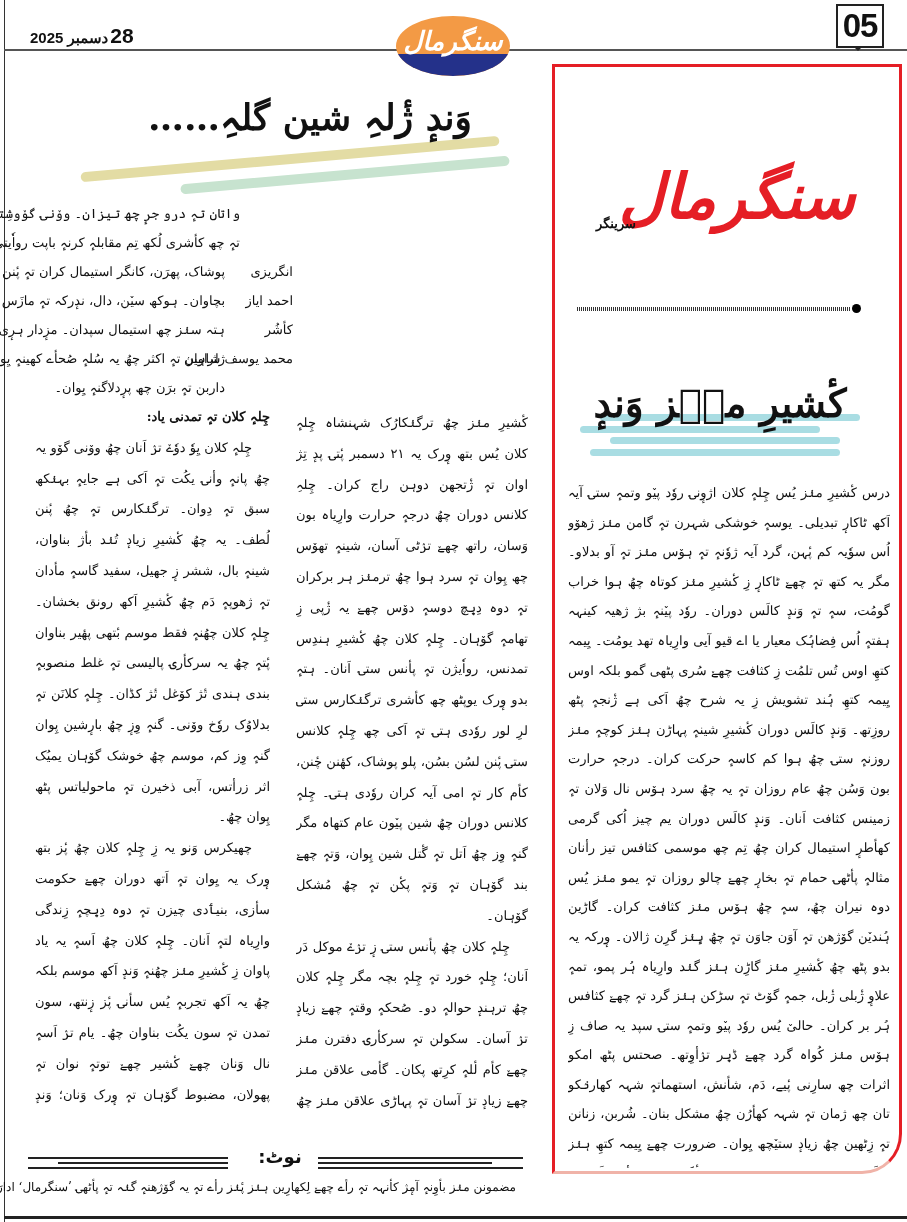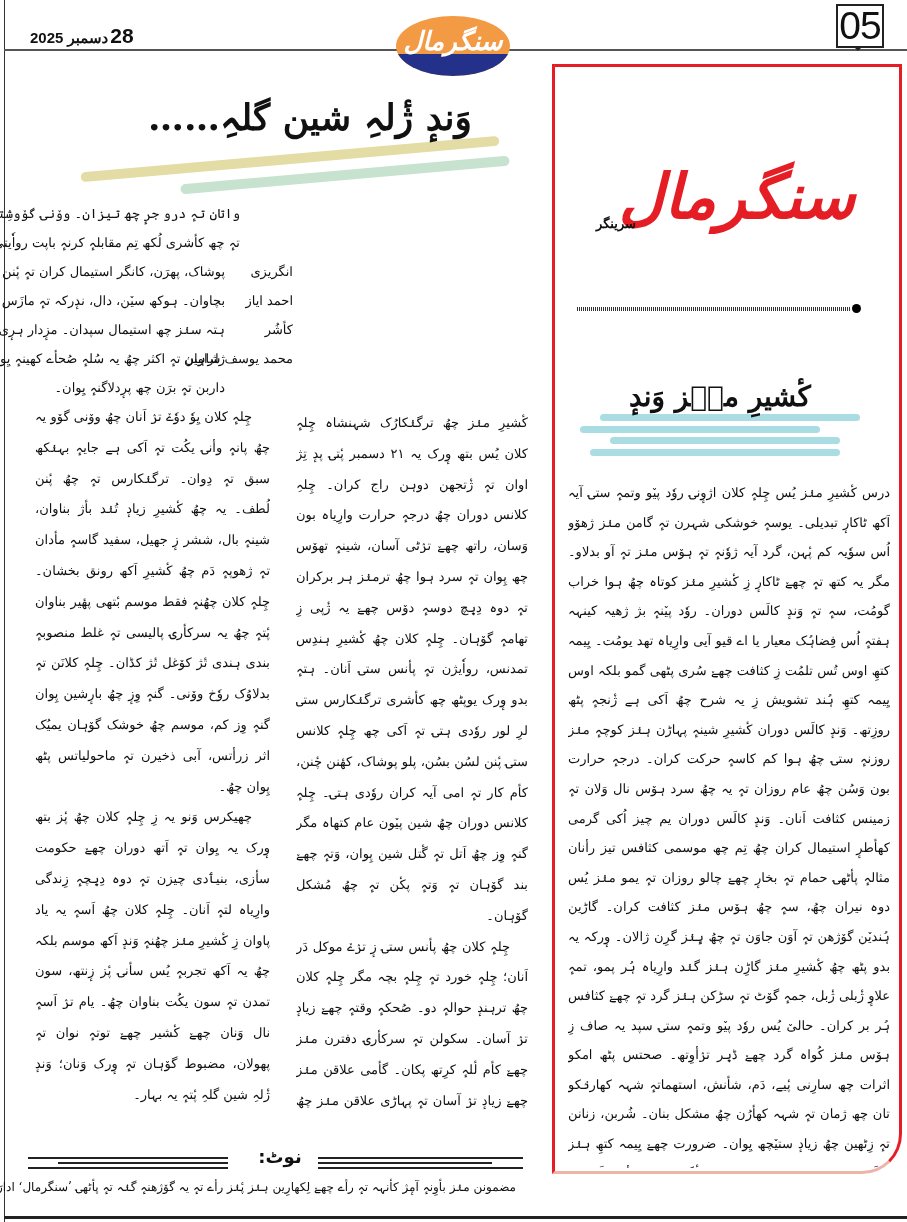--- a/index.html
+++ b/index.html
@@ -5,21 +5,21 @@
   html,body{margin:0;padding:0;background:#fff;}
   body{width:907px;height:1222px;position:relative;overflow:hidden;font-family:"DejaVu Sans",sans-serif;color:#111;}
   
   .vline-left{position:absolute;left:4px;top:0;width:1px;height:1222px;background:#333;}
   .hdr-rule{position:absolute;left:4px;right:0;top:49px;height:2px;background:#555;}
   .hdr-date{position:absolute;left:30px;top:24px;font-family:"Liberation Sans",sans-serif;font-weight:bold;font-size:15px;direction:rtl;display:flex;align-items:baseline;gap:2px;}
   .hdr-date .day{font-size:21px;font-weight:900;}
   .logo-oval{position:absolute;left:396px;top:16px;width:114px;height:60px;border-radius:50%;overflow:hidden;background:#f39a45;}
   .logo-oval .blue{position:absolute;left:0;right:0;bottom:0;height:22px;background:#24318a;border-radius:0 0 50% 50%/0 0 100% 100%;}
   .logo-oval .txt{position:absolute;left:0;right:0;top:10px;text-align:center;color:#fff;font-family:"DejaVu Serif",serif;font-size:26px;font-style:italic;font-weight:bold;direction:rtl;}
-  .page-num{position:absolute;left:836px;top:4px;width:44px;height:40px;border:2px solid #222;font-family:"Liberation Sans",sans-serif;font-weight:normal;font-size:39px;text-align:center;line-height:40px;letter-spacing:-1px;background:#fff;}
+  .page-num{position:absolute;left:836px;top:4px;width:44px;height:40px;border:2px solid #222;font-family:"Liberation Sans",sans-serif;font-weight:bold;font-size:33px;text-align:center;line-height:40px;letter-spacing:-1px;background:#fff;}
   .page-tri{position:absolute;left:853px;top:46px;width:0;height:0;border-left:5px solid transparent;border-right:5px solid transparent;border-top:5px solid #222;}
   
   .art-title-wrap{position:absolute;left:40px;top:96px;width:480px;height:94px;}
   .stroke{position:absolute;height:10px;border-radius:6px;transform:rotate(-5deg);}
   .art-title{position:absolute;left:60px;top:0;width:420px;text-align:center;font-family:"DejaVu Serif",serif;font-size:36px;font-weight:bold;direction:rtl;}
   .col{position:absolute;direction:rtl;text-align:justify;font-family:"DejaVu Serif",serif;font-size:13px;line-height:30.8px;}
   .col p{margin:0;}
   .intro-row{position:absolute;direction:rtl;font-family:"DejaVu Serif",serif;font-size:13px;height:30px;line-height:30px;white-space:nowrap;}
   .intro-row .lbl{position:absolute;right:12px;top:0;}
   .sub-head{font-weight:bold;}
@@ -30,21 +30,21 @@
   .note-label{position:absolute;left:250px;top:1146px;width:60px;text-align:center;font-family:"DejaVu Sans",sans-serif;font-weight:bold;font-size:18px;direction:rtl;}
   .note-text{position:absolute;left:16px;top:1180px;width:500px;font-family:"DejaVu Serif",serif;font-size:12px;direction:rtl;white-space:nowrap;}
   .bottom-rule{position:absolute;left:4px;right:0;top:1216px;height:3px;background:#222;}
   
   .rbox{position:absolute;left:552px;top:64px;width:350px;height:1110px;border:3px solid #e51e25;border-bottom-color:#f0b3a8;border-radius:0 0 40px 0;box-sizing:border-box;}
   .brand-title{position:absolute;left:597px;top:160px;width:280px;text-align:center;color:#e51e25;font-family:"DejaVu Serif",serif;font-style:italic;font-weight:bold;font-size:62px;direction:rtl;}
   .brand-sub{position:absolute;left:596px;top:216px;font-family:"DejaVu Serif",serif;font-size:13px;font-weight:bold;direction:rtl;}
   .dot-rule{position:absolute;left:577px;top:307px;width:274px;height:4px;background:repeating-linear-gradient(90deg,#333 0 1px,transparent 1px 2px);}
   .dot-end{position:absolute;left:852px;top:304px;width:9px;height:9px;border-radius:50%;background:#000;}
   .col-title-wrap{position:absolute;left:570px;top:370px;width:300px;height:90px;}
-  .col-title{position:absolute;left:0;right:0;top:10px;text-align:center;font-family:"DejaVu Serif",serif;font-weight:bold;font-size:28px;direction:rtl;}
+  .col-title{position:absolute;left:0;right:0;top:10px;text-align:center;font-family:"DejaVu Serif",serif;font-weight:bold;font-size:39px;direction:rtl;}
   .bstroke{position:absolute;height:7px;border-radius:4px;background:#a9dde3;}
   .rcol{position:absolute;left:568px;top:478px;width:322px;direction:rtl;text-align:justify;font-family:"DejaVu Serif",serif;font-size:13px;line-height:29.6px;}
 </style>
 </head>
 <body>
 
 <div class="vline-left"></div>
 
 <div class="hdr-date">
   <span class="day">28</span>
@@ -85,20 +85,21 @@
   </div>
   <div class="intro-row" style="left:35px;top:373px;width:190px;"><span>داربن تہٕ برَن چھ پرٕدلاگنہٕ یِوان۔</span></div>
 </div>
 
 <div class="col" style="left:296px;top:408px;width:232px;height:705px;overflow:hidden;">
   <p>کٔشیرِ منٛز چھُ ترگنٛکارُک شہنشاہ چِلہٕ کلان یُس بتھ وٕرک یہ ۲۱ دسمبر پٔتۍ پدٕ تِژ اوان تہٕ ژٔتجھن دوہن راج کران۔ چِلہِ کلانس دوران چھُ درجہٕ حرارت وارِیاہ بون وَسان، راتھ چھےٚ ترٛٹی آسان، شینہٕ تھوٚس چھ پِوان تہٕ سرد ہوا چھُ ترمنٛز ہر برکران تہٕ دوہ دِیٖچ دوسہٕ دوٚس چھےٚ یہ ژٔپی زِ تھامہٕ گوٚہان۔ چِلہٕ کلان چھُ کٔشیرِ ہندِس تمدنس، رواٗیژن تہٕ پأنس ستۍ اَنان۔ ہتہٕ بدو وٕرک یوپٹھ چھ کأشری ترگنٛکارس ستۍ لرِ لور روٗدی ہتۍ تہٕ اَکی چھ چِلہٕ کلانس ستۍ پٔنن لسُن بسُن، پلو پوشاک، کھٔنن چٔنن، کأم کار تہٕ امی آیہ کران روٗدی ہتۍ۔ چِلہٕ کلانس دوران چھُ شین پیٚون عام کتھاہ مگر گنہٕ وِز چھُ اَتل تہٕ گٔتل شین پِوان، وَتہٕ چھےٚ بند گوٚہان تہٕ وَتہٕ پکٔن تہٕ چھُ مُشکل گوٚہان۔</p>
   <p class="indent">چِلہٕ کلان چھُ پأنس ستۍ زٕ ترٛےٚ موکل دَر اَنان؛ چِلہٕ خورد تہٕ چِلہٕ بچہ مگر چِلہٕ کلان چھُ ترہندٕ حوالہٕ دو۔ صُحکہٕ وقتہٕ چھےٚ زیادٕ ترٛ آسان۔ سکولن تہٕ سرکأرۍ دفترن منٛز چھےٚ کأم لٔلہٕ کرِتھ پکان۔ گأمی علاقن منٛز چھےٚ زیادٕ ترٛ آسان تہٕ پہاڑی علاقن منٛز چھُ سُری پٹھی گوٚہان۔ چِلہٕ کلانس دوران چھُ بنیٲدی ضرورتن مثالہٕ پأٹھۍ بجلی تہٕ آبس پٹھ اثر پِوان تِکیازِ دریاوَن چھےٚ آبٕچ سطح وارِیاہ بون وَسان۔</p>
 
 </div>
 <div class="col" style="left:35px;top:402px;width:235px;height:712px;overflow:hidden;">
+  <p class="sub-head">چِلہٕ کلان تہٕ تمدنی یاد:</p>
   <p class="indent">چِلہٕ کلان یِوٗ دوٗےٚ ترٛ اَنان چھُ ووٚنی گوٚو یہ چھُ پانہٕ وأنۍ یکُت تہٕ اَکی ہے جایہٕ بہنٛکھ سبق تہٕ دِوان۔ ترگنٛکارس تہٕ چھُ پٔنن لُطف۔ یہ چھُ کٔشیرِ زیادٕ تُنٛد بأژ بناوان، شینہٕ بال، ششر زٕ جھیل، سفید گاسہٕ مأدان تہٕ ژھوپہٕ دَم چھُ کٔشیرِ اَکھ رونق بخشان۔ چِلہٕ کلان چھُنہٕ فقط موسم بٔتھی پھٔیر بناوان پٔتہٕ چھُ یہ سرکأرۍ پالیسی تہٕ غلط منصوبہٕ بندی ہندی تٔژ کوٚغل تٔژ کڈان۔ چِلہٕ کلانَن تہٕ بدلاوُک روٗخ ووٚنی۔ گنہٕ وِزٕ چھُ بارٕشین پِوان گنہٕ وِز کم، موسم چھُ خوشک گوٚہان یمیُک اثر زرأتس، آبی ذخیرن تہٕ ماحولیاتس پٹھ پِوان چھُ۔</p>
   <p class="indent">چھیکرس وَنو یہ زِ چِلہٕ کلان چھُ پٔز بتھ وٕرک یہ یِوان تہٕ اَتھ دوران چھےٚ حکومت سأزی، بنیٲدی چیزن تہٕ دوہ دِیٖچہٕ زِندگی وارِیاہ لتہٕ اَنان۔ چِلہٕ کلان چھُ اَسہٕ یہ یاد پاوان زِ کٔشیرِ منٛز چھُنہٕ وَندٕ اَکھ موسم بلکہ چھُ یہ اَکھ تجربہٕ یُس سأنۍ پٔز زٕنتھ، سون تمدن تہٕ سون یکُت بناوان چھُ۔ یام ترٛ اَسہٕ نال وَنان چھےٚ کٔشیر چھےٚ توتہٕ نوان تہٕ پھولان، مضبوط گوٚہان تہٕ وٕرک وَنان؛ وَندٕ ژٔلہِ شین گلہِ پٔتہٕ یہ بہار۔</p>
 </div>
 
 <div class="note-lines" style="left:28px;width:200px;">
     <span></span>
     <span style="width:85%;margin-left:15%;"></span>
     <span></span>
   </div>
 <div class="note-lines" style="left:318px;width:205px;">

